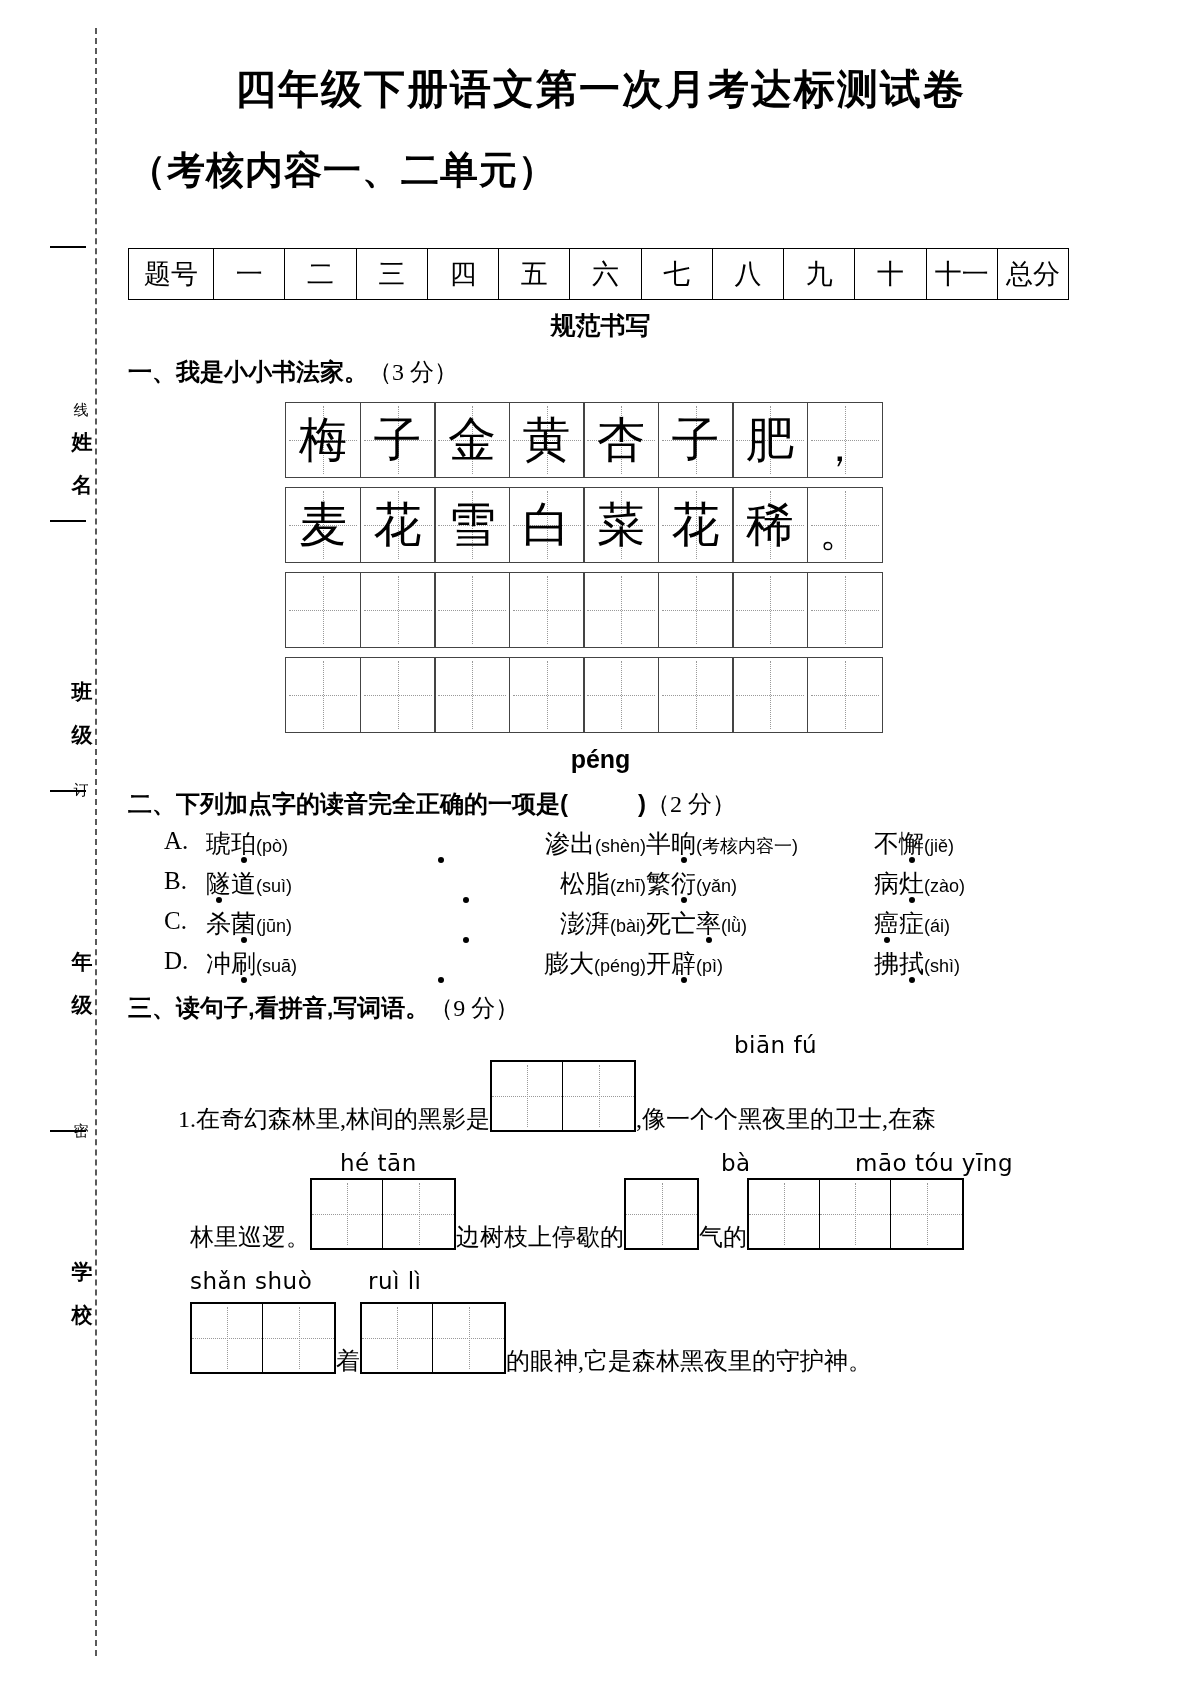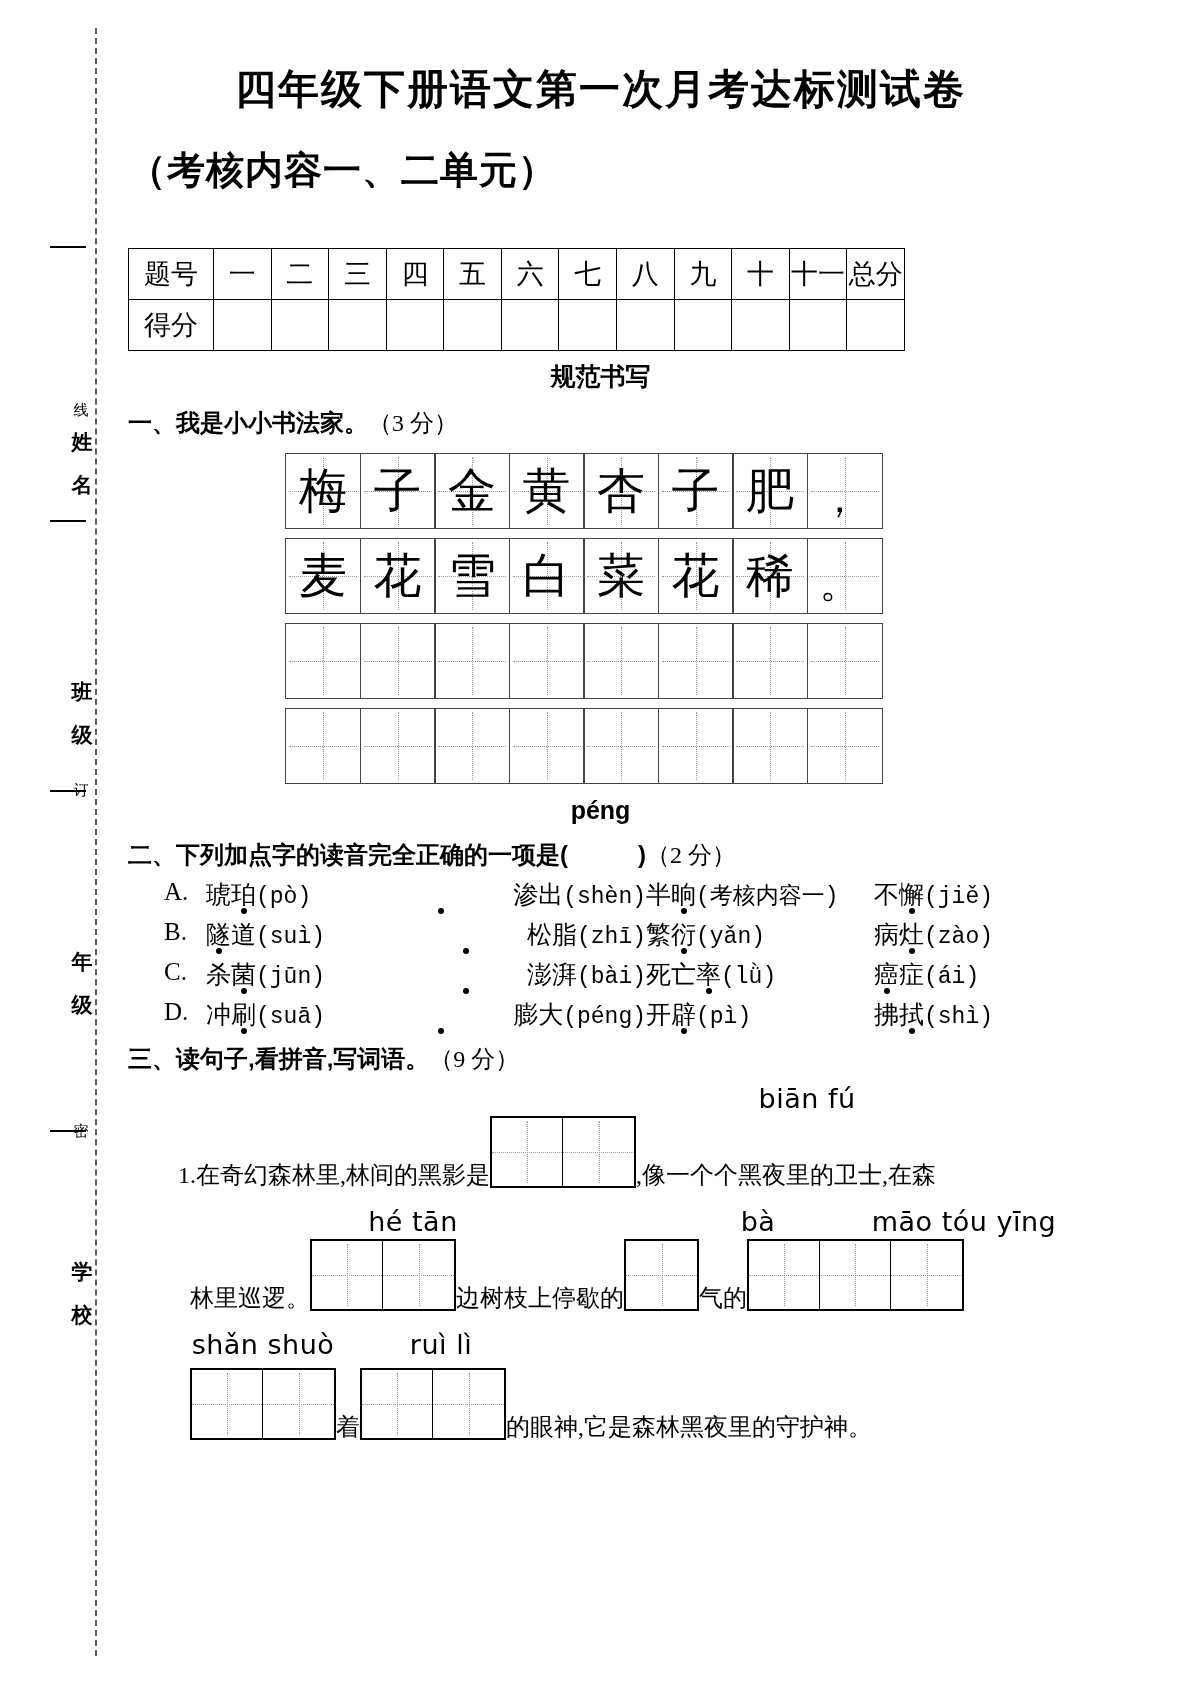--- a/index.html
+++ b/index.html
@@ -84,21 +84,21 @@
     font-size: 38px;
     font-weight: bold;
     letter-spacing: 1px;
     font-family: "Liberation Sans", "DejaVu Sans", sans-serif;
   }
 
   
   table.score-table {
     margin-top: 52px;
     border-collapse: collapse;
-    width: 777px;
+    width: 941px;
     table-layout: fixed;
   }
   table.score-table td {
     border: 1.5px solid #000;
     height: 48px;
     text-align: center;
     vertical-align: middle;
     font-size: 27px;
     font-family: "Liberation Sans", "DejaVu Sans", sans-serif;
   }
@@ -183,21 +183,21 @@
   .choice-item.c3 { width: 228px; }
   .choice-item.c4 { width: 190px; }
   .dotmark {
     position: absolute;
     top: 30px;
     width: 6px;
     height: 6px;
     border-radius: 50%;
     background: #000;
   }
-  .py { font-family: Liberation Mono, monospace; font-size: 23px; }
+  .py { font-family: Liberation Sans, sans-serif; font-size: 18px; }
 
   
   .sent-block { margin-top: 8px; }
   .sent-line {
     display: flex;
     align-items: flex-end;
     font-size: 24px;
     line-height: 1.1;
     font-family: "Liberation Serif", "DejaVu Serif", serif;
   }
@@ -223,22 +223,21 @@
     border-left: 1.5px dotted #999;
   }
   .blankbox .cell::after {
     content: "";
     position: absolute;
     top: 50%; left: 0px; right: 0px;
     border-top: 1.5px dotted #999;
   }
   .pinyin-label {
     font-family: "DejaVu Sans", sans-serif;
-    font-size: 27px;
-    text-align: center;
+    font-size: 23px;
     letter-spacing: 0.5px;
   }
 </style>
 </head>
 <body>
 
 <div class="binding-line"></div>
 <div class="side-labels">
   <div class="side-tick" style="top:-4px;"></div>
   <div class="side-label" style="top:130px;height:120px;">姓 名</div>
@@ -268,35 +267,20 @@
           <td>四</td>
           <td>五</td>
           <td>六</td>
           <td>七</td>
           <td>八</td>
           <td>九</td>
           <td>十</td>
           <td>十一</td>
           <td>总分</td>
         </tr>
-        <tr>
-          <td class="rowhead">得分</td>
-          <td></td>
-          <td></td>
-          <td></td>
-          <td></td>
-          <td></td>
-          <td></td>
-          <td></td>
-          <td></td>
-          <td></td>
-          <td></td>
-          <td></td>
-          <td></td>
-        </tr>
       </tbody>
   </table>
 
   <div class="section-banner">规范书写</div>
 
   <div class="q-head">
     <span>一、我是小小书法家。</span><span class="pts">（3 分）</span>
   </div>
 
   <div class="grid-wrap" id="calligraphy-grid">

